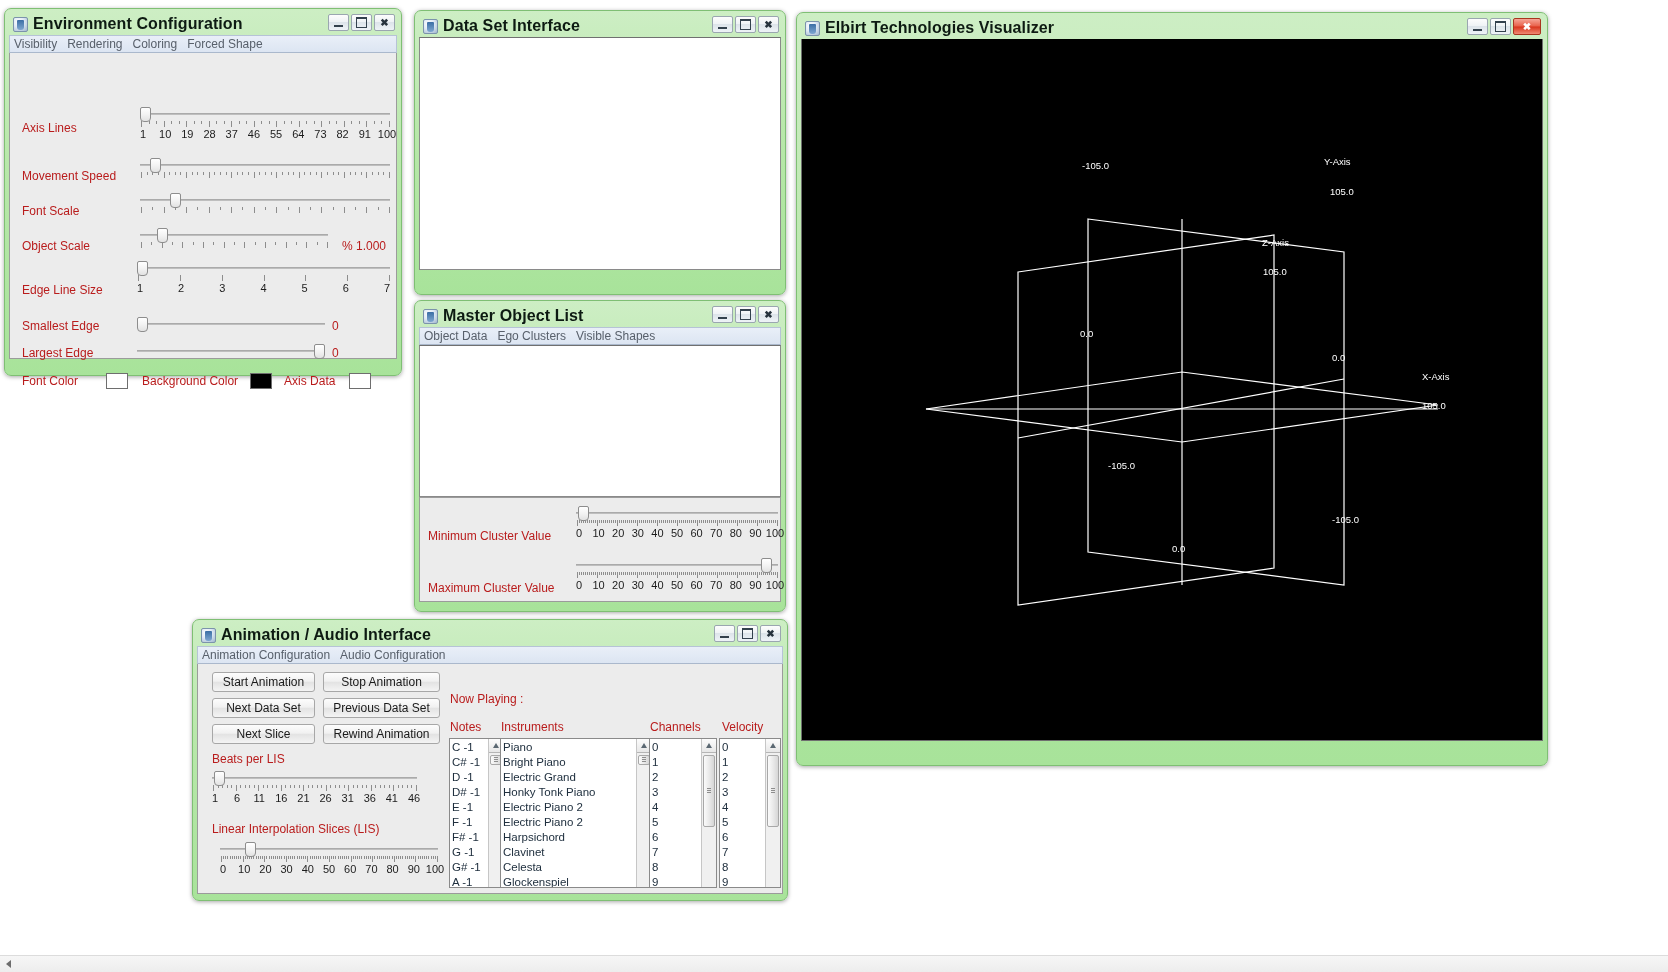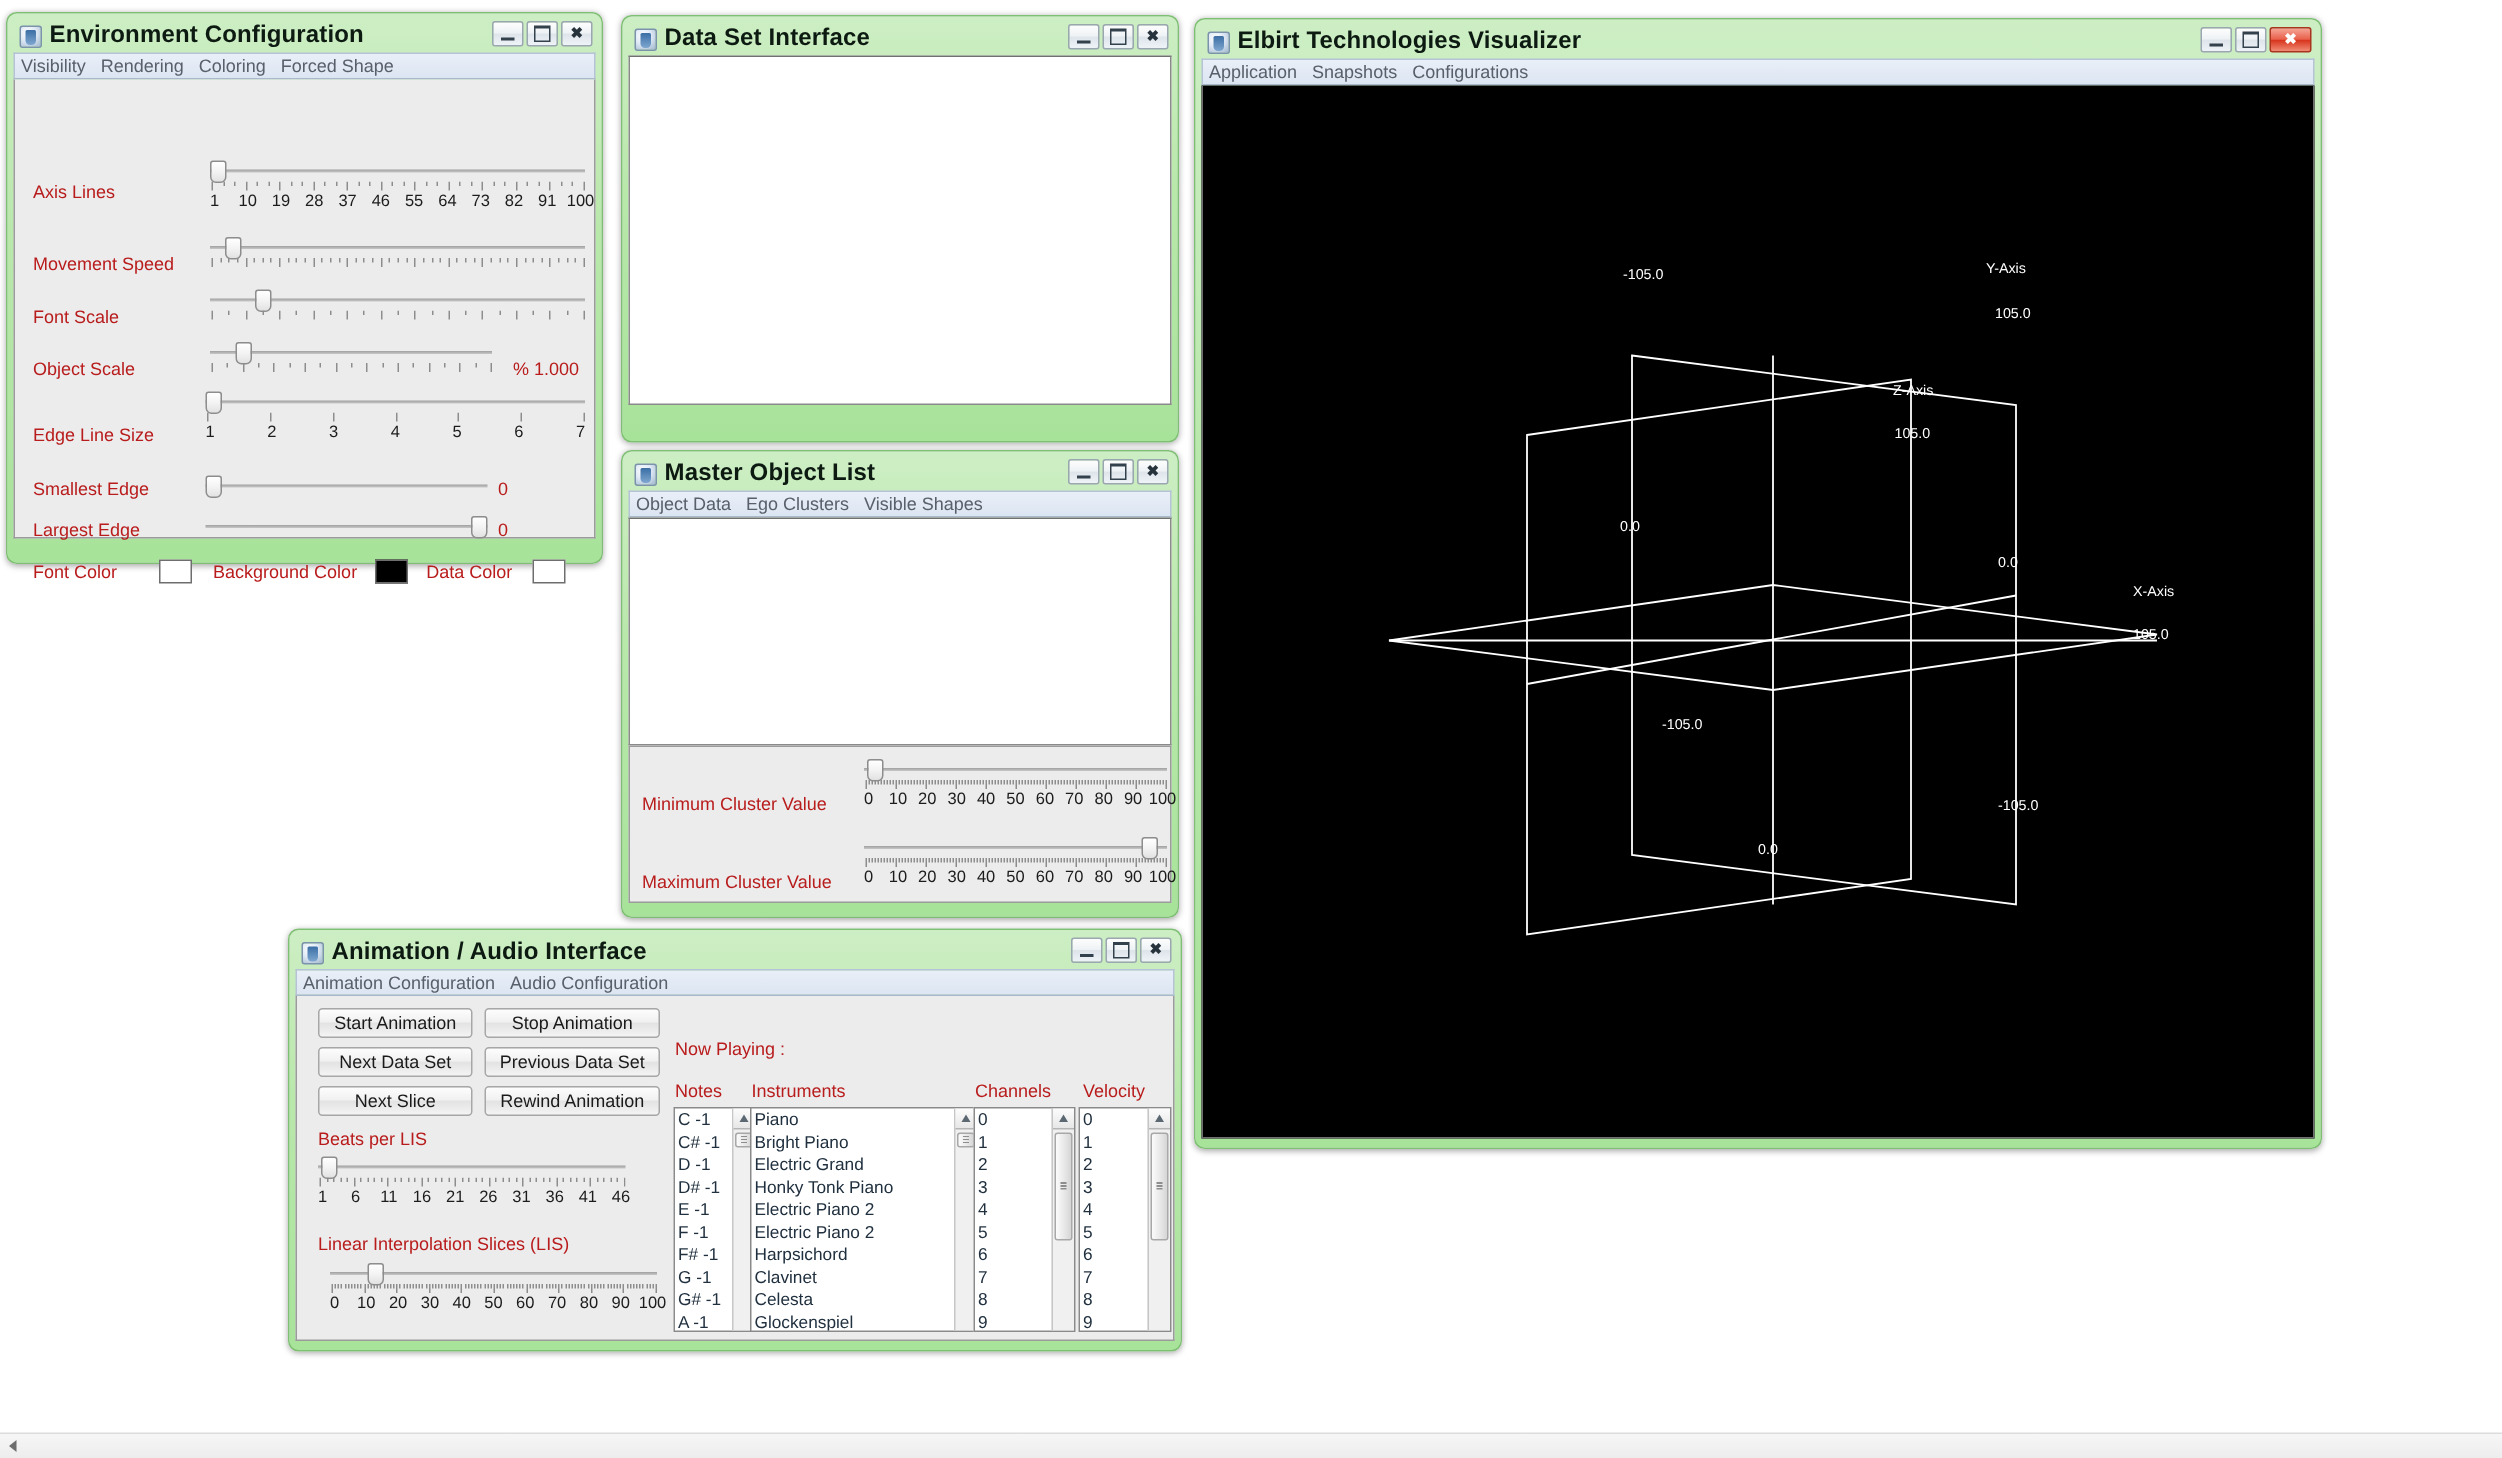--- a/index.html
+++ b/index.html
@@ -438,21 +438,21 @@
           </div>
         </div>
         <div class="row-label" style="position:absolute;left:310px;top:2px;">0</div>
       </div>
 
       <div style="position:absolute;left:12px;top:320px;width:374px;display:flex;align-items:center;">
         <span class="row-label">Font Color</span>
         <span class="swatch" id="sw-font" style="margin-left: 28px; background: rgb(255, 255, 255);"></span>
         <span class="row-label" style="margin-left:14px;">Background Color</span>
         <span class="swatch" id="sw-bg" style="margin-left: 12px; background: rgb(0, 0, 0);"></span>
-        <span class="row-label" style="margin-left:12px;">Data Color</span>
+        <span class="row-label" style="margin-left:12px;">Axis Data</span>
         <span class="swatch" id="sw-axis" style="margin-left: 14px; background: rgb(255, 255, 255);"></span>
       </div>
 
     </div>
   </div>
 
   <div class="win" id="win-dataset" style="left:414px; top:10px; width:372px; height:285px;">
     <div class="titlebar">
       <div class="tb-icon"></div>
       <div class="tb-title">Data Set Interface</div>
@@ -1078,25 +1078,20 @@
             <span class="glyph-min"></span>
           </div>
         <div class="tb-btn">
             <span class="glyph-max"></span>
           </div>
         <div class="tb-btn close-red">
             <span class="glyph-close">✖</span>
           </div>
       </div>
     </div>
-    <div class="menubar">
-      <div class="menu-item">Application</div>
-      <div class="menu-item">Snapshots</div>
-      <div class="menu-item">Configurations</div>
-    </div>
     <div id="viz-canvas" style="height: 702px; border-right: 1px solid rgb(111, 111, 111); border-bottom: 1px solid rgb(111, 111, 111); border-left: 1px solid rgb(111, 111, 111); border-image: initial; border-top: none; background: rgb(0, 0, 0);">
       <svg id="viz-svg" width="742" height="702" viewBox="0 0 742 702" style="position:absolute;left:0;top:0;">
         <g stroke="#ffffff" stroke-width="1.2" fill="none" shape-rendering="geometricPrecision">
 
           <polygon points="286,180 542,213 542,546 286,513"></polygon>
 
           <polygon points="216,233 472,196 472,529 216,566"></polygon>
 
           <polygon points="124,370 380,333 636,366 380,403"></polygon>
 

